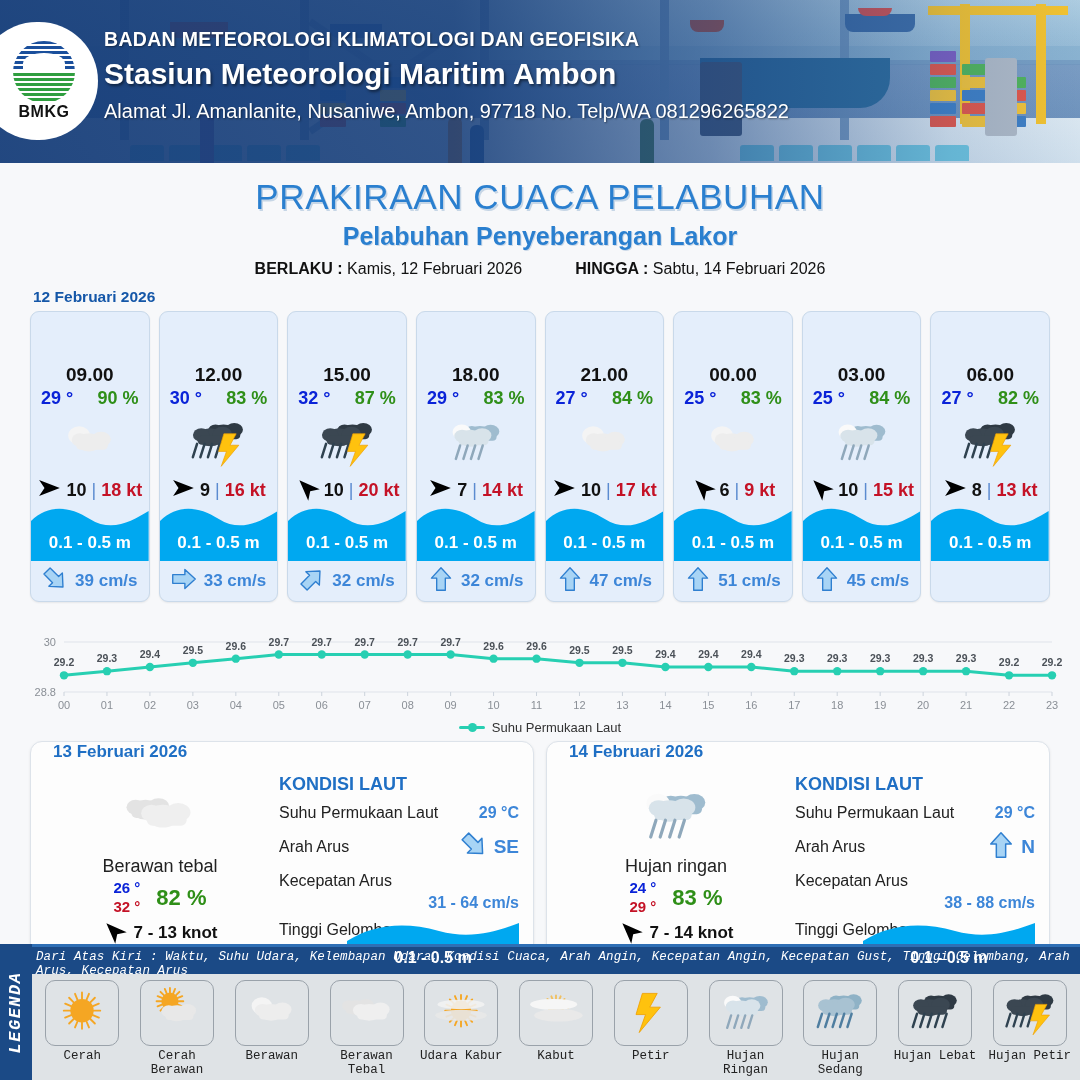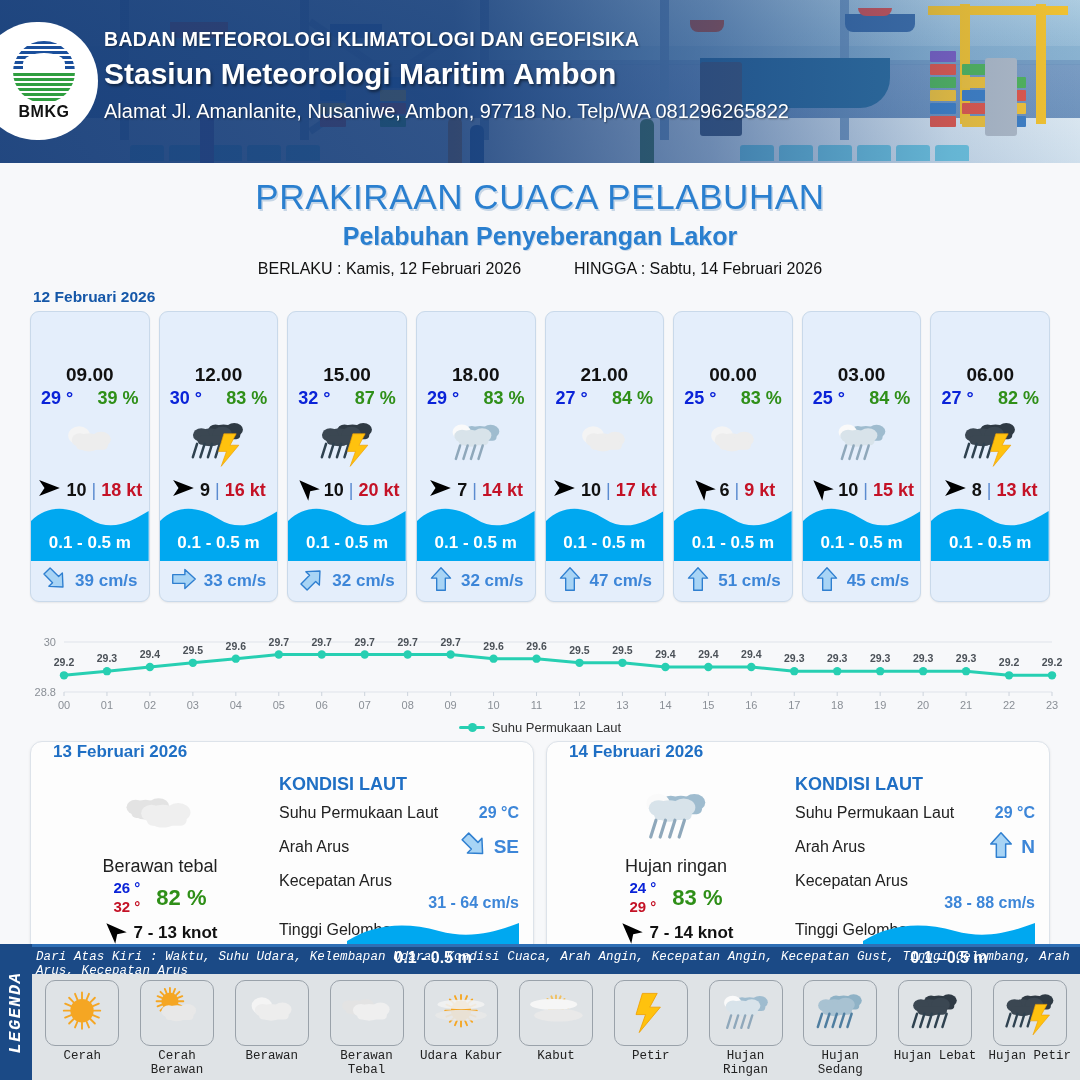--- a/index.html
+++ b/index.html
@@ -75,21 +75,21 @@
 
   
   .title-wrap { text-align:center; padding-top:14px; }
   .t-main {
     font-size:35px; font-weight:normal; color:#2a7fcf; letter-spacing:.6px;
     text-shadow:1.5px 1.5px 0 rgba(150,180,210,.5);
   }
   .t-sub { font-size:25px; font-weight:bold; color:#2a7fcf; margin-top:5px;
            text-shadow:1px 1px 0 rgba(150,180,210,.45); }
   .t-valid { margin-top:9px; font-size:16px; color:#111; }
-  .t-valid .lbl { font-weight:normal; }
+  .t-valid .lbl { font-weight:bold; }
   .t-valid .gap { display:inline-block; width:44px; }
   .day-label { margin:10px 0 5px 33px; font-size:15.5px; font-weight:bold; color:#1557a8; }
 
   
   .cards { display:flex; gap:9px; padding:0 30px; }
   .card {
     width:128px; background:#e4eefb; border:1px solid #c9d9ea;
     border-radius:9px; overflow:hidden; position:relative;
     box-shadow:0 1px 2px rgba(0,0,0,.07);
     display:flex; flex-direction:column;
@@ -291,21 +291,21 @@
     <span>Sabtu, 14 Februari 2026</span>
   </div>
 </div>
 <div class="day-label">12 Februari 2026</div>
 
 <div class="cards" id="cards">
     <div class="card">
       <div class="c-time">09.00</div>
     <div class="c-row">
       <span class="c-temp">29 °</span>
-      <span class="c-hum">39 %</span>
+      <span class="c-hum">90 %</span>
     </div>
     <div class="c-icon">
         <svg width="62" height="62" viewBox="0 0 74 74">
           <ellipse cx="24" cy="28" rx="13" ry="11" fill="#f4f4f4"></ellipse>
           <g transform="translate(16,20) scale(0.9)">
     <ellipse cx="22" cy="18" rx="17" ry="12" fill="#ededed"></ellipse>
     <ellipse cx="38" cy="14" rx="13" ry="10" fill="#ededed"></ellipse>
     <ellipse cx="10" cy="15" rx="11" ry="9" fill="#ededed"></ellipse>
     <rect x="5" y="16" width="42" height="12" rx="6" fill="#ededed"></rect>
   </g>

